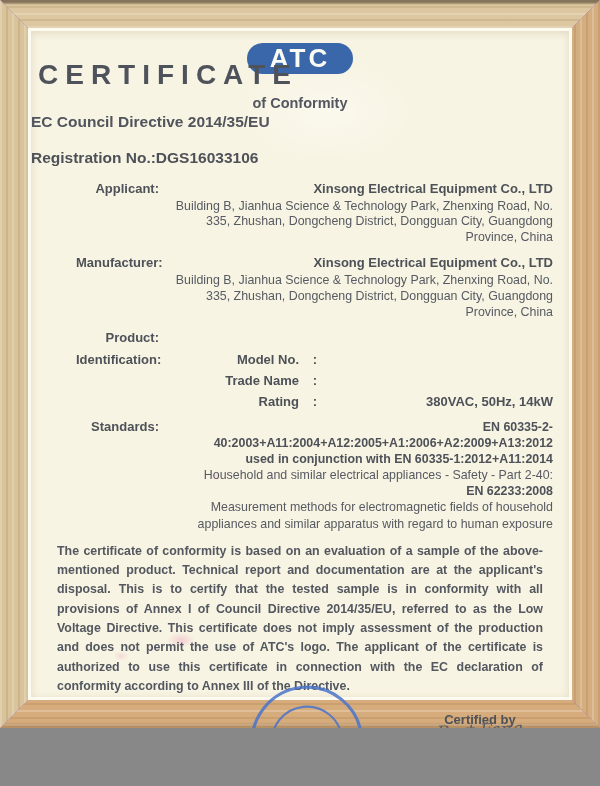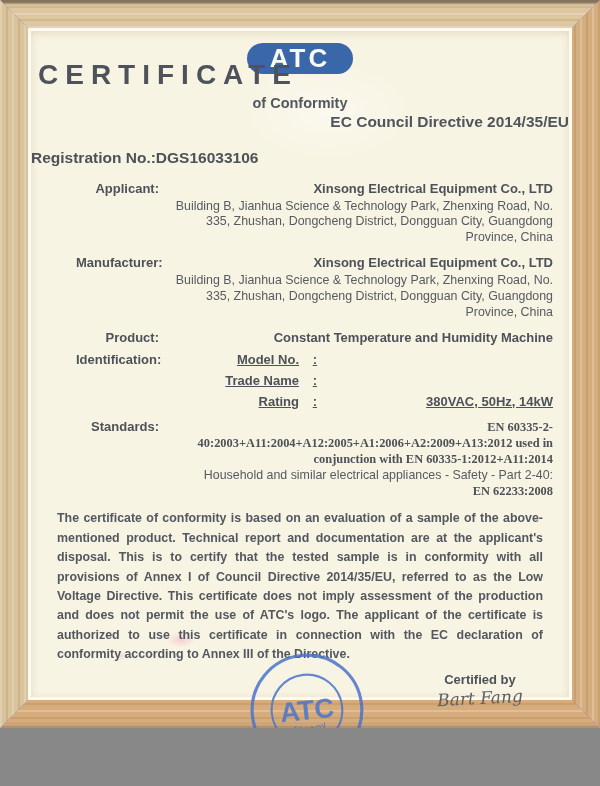--- a/index.html
+++ b/index.html
@@ -42,41 +42,41 @@
     color:#4d5158;}
   .content{display:flex;flex-direction:column;height:100%;box-sizing:border-box;padding:6px 0 8px;}
 
   
   .pill{width:106px;height:38px;background:#3a67aa;border-radius:19px;margin:6px auto 0;
         display:flex;align-items:center;justify-content:center;}
   .pill span{color:#fbfbf6;font-weight:bold;font-size:26px;letter-spacing:3px;}
   .cert-title{position:relative;text-align:left;margin-top:-15px;font-size:28px;font-weight:bold;
         letter-spacing:7px;color:#4e525b;text-indent:7px;}
   .subtitle{text-align:center;font-weight:bold;font-size:14.5px;color:#53575f;margin-top:4px;}
-  .directive{text-align:right;font-weight:bold;font-size:15.5px;color:#50545c;line-height:1.2;margin-top:2px;}
+  .directive{text-align:left;font-weight:bold;font-size:15.5px;color:#50545c;line-height:1.2;margin-top:2px;}
   .registration{font-weight:bold;font-size:15.5px;color:#4d5158;margin-top:17px;}
 
   
   .fields{margin-top:14px;padding-left:45px;padding-right:16px;}
   .frow{display:grid;grid-template-columns:83px 1fr;margin-bottom:9px;text-align:right;}
   .flabel{font-weight:bold;font-size:13px;}
   .fname{font-weight:bold;font-size:13px;}
   .faddr{font-size:12.4px;line-height:1.28;margin-top:3px;color:#565a62;}
-  .id-row{display:grid;grid-template-columns:140px 18px 1fr;margin-bottom:6px;font-size:13px;font-weight:bold;text-decoration:underline;}
+  .id-row{display:grid;grid-template-columns:140px 18px 1fr;margin-bottom:6px;font-size:13px;font-weight:bold;}
   .brandzh{font-size:12px;}
   .std-line{font-size:12.4px;line-height:1.3;color:#565a62;}
-  .std-line.bold{font-weight:bold;color:#4d5158;font-family:Liberation Serif, serif;}
+  .std-line.bold{font-weight:bold;color:#4d5158;}
 
   
   .statement{margin:10px 26px 0;font-size:12.4px;font-weight:bold;text-align:justify;
              line-height:1.56;color:#53575f;}
 
   
   .footer{position:relative;height:158px;margin-top:auto;}
-  .certified{position:absolute;top:8px;right:14px;width:150px;text-align:center;
+  .certified{position:absolute;top:16px;right:14px;width:150px;text-align:center;
              font-weight:bold;font-size:13px;}
   .signature{position:absolute;top:24px;right:14px;width:150px;text-align:center;
              font-family:"DejaVu Serif", serif;font-style:italic;font-size:17px;color:#5c6068;
              transform:rotate(-3deg);}
   .stamp{position:absolute;top:-12px;left:50%;transform:translateX(-44%) rotate(-6deg);opacity:.85;}
 </style>
 </head>
 <body>
 
 <div id="scene">
@@ -109,21 +109,20 @@
         <div class="frow">
           <div class="flabel">Manufacturer:</div>
           <div>
             <div class="fname">Xinsong Electrical Equipment Co., LTD</div>
             <div class="faddr">Building B, Jianhua Science &amp; Technology Park, Zhenxing Road, No. 335, Zhushan, Dongcheng District, Dongguan City, Guangdong Province, China</div>
           </div>
         </div>
 
         <div class="frow" style="margin-bottom:7px;">
           <div class="flabel">Product:</div>
-          <div class="fname">Constant Temperature and Humidity Machine</div>
         </div>
 
         <div class="frow" style="margin-bottom:4px;">
           <div class="flabel">Identification:</div>
           <div>
             <div class="id-row">
               <span>Model No.</span>
               <span>:</span>
             </div>
             <div class="id-row">
@@ -137,20 +136,21 @@
             </div>
           </div>
         </div>
 
         <div class="frow" style="margin-bottom:0;gap:35px;">
           <div class="flabel">Standards:</div>
           <div>
             <div class="std-line bold">EN 60335-2-40:2003+A11:2004+A12:2005+A1:2006+A2:2009+A13:2012 used in conjunction with EN 60335-1:2012+A11:2014</div>
             <div class="std-line">Household and similar electrical appliances - Safety - Part 2-40:</div>
             <div class="std-line bold">EN 62233:2008</div>
+            <div class="std-line">Measurement methods for electromagnetic fields of household appliances and similar apparatus with regard to human exposure</div>
           </div>
         </div>
       </div>
 
       <div class="statement">The certificate of conformity is based on an evaluation of a sample of the above-mentioned product. Technical report and documentation are at the applicant's disposal. This is to certify that the tested sample is in conformity with all provisions of Annex I of Council Directive 2014/35/EU, referred to as the Low Voltage Directive. This certificate does not imply assessment of the production and does not permit the use of ATC's logo. The applicant of the certificate is authorized to use this certificate in connection with the EC declaration of conformity according to Annex III of the Directive.</div>
 
       <div class="footer">
 
         <div class="certified">Certified by</div>
         <div class="signature">Bart Fang</div>

